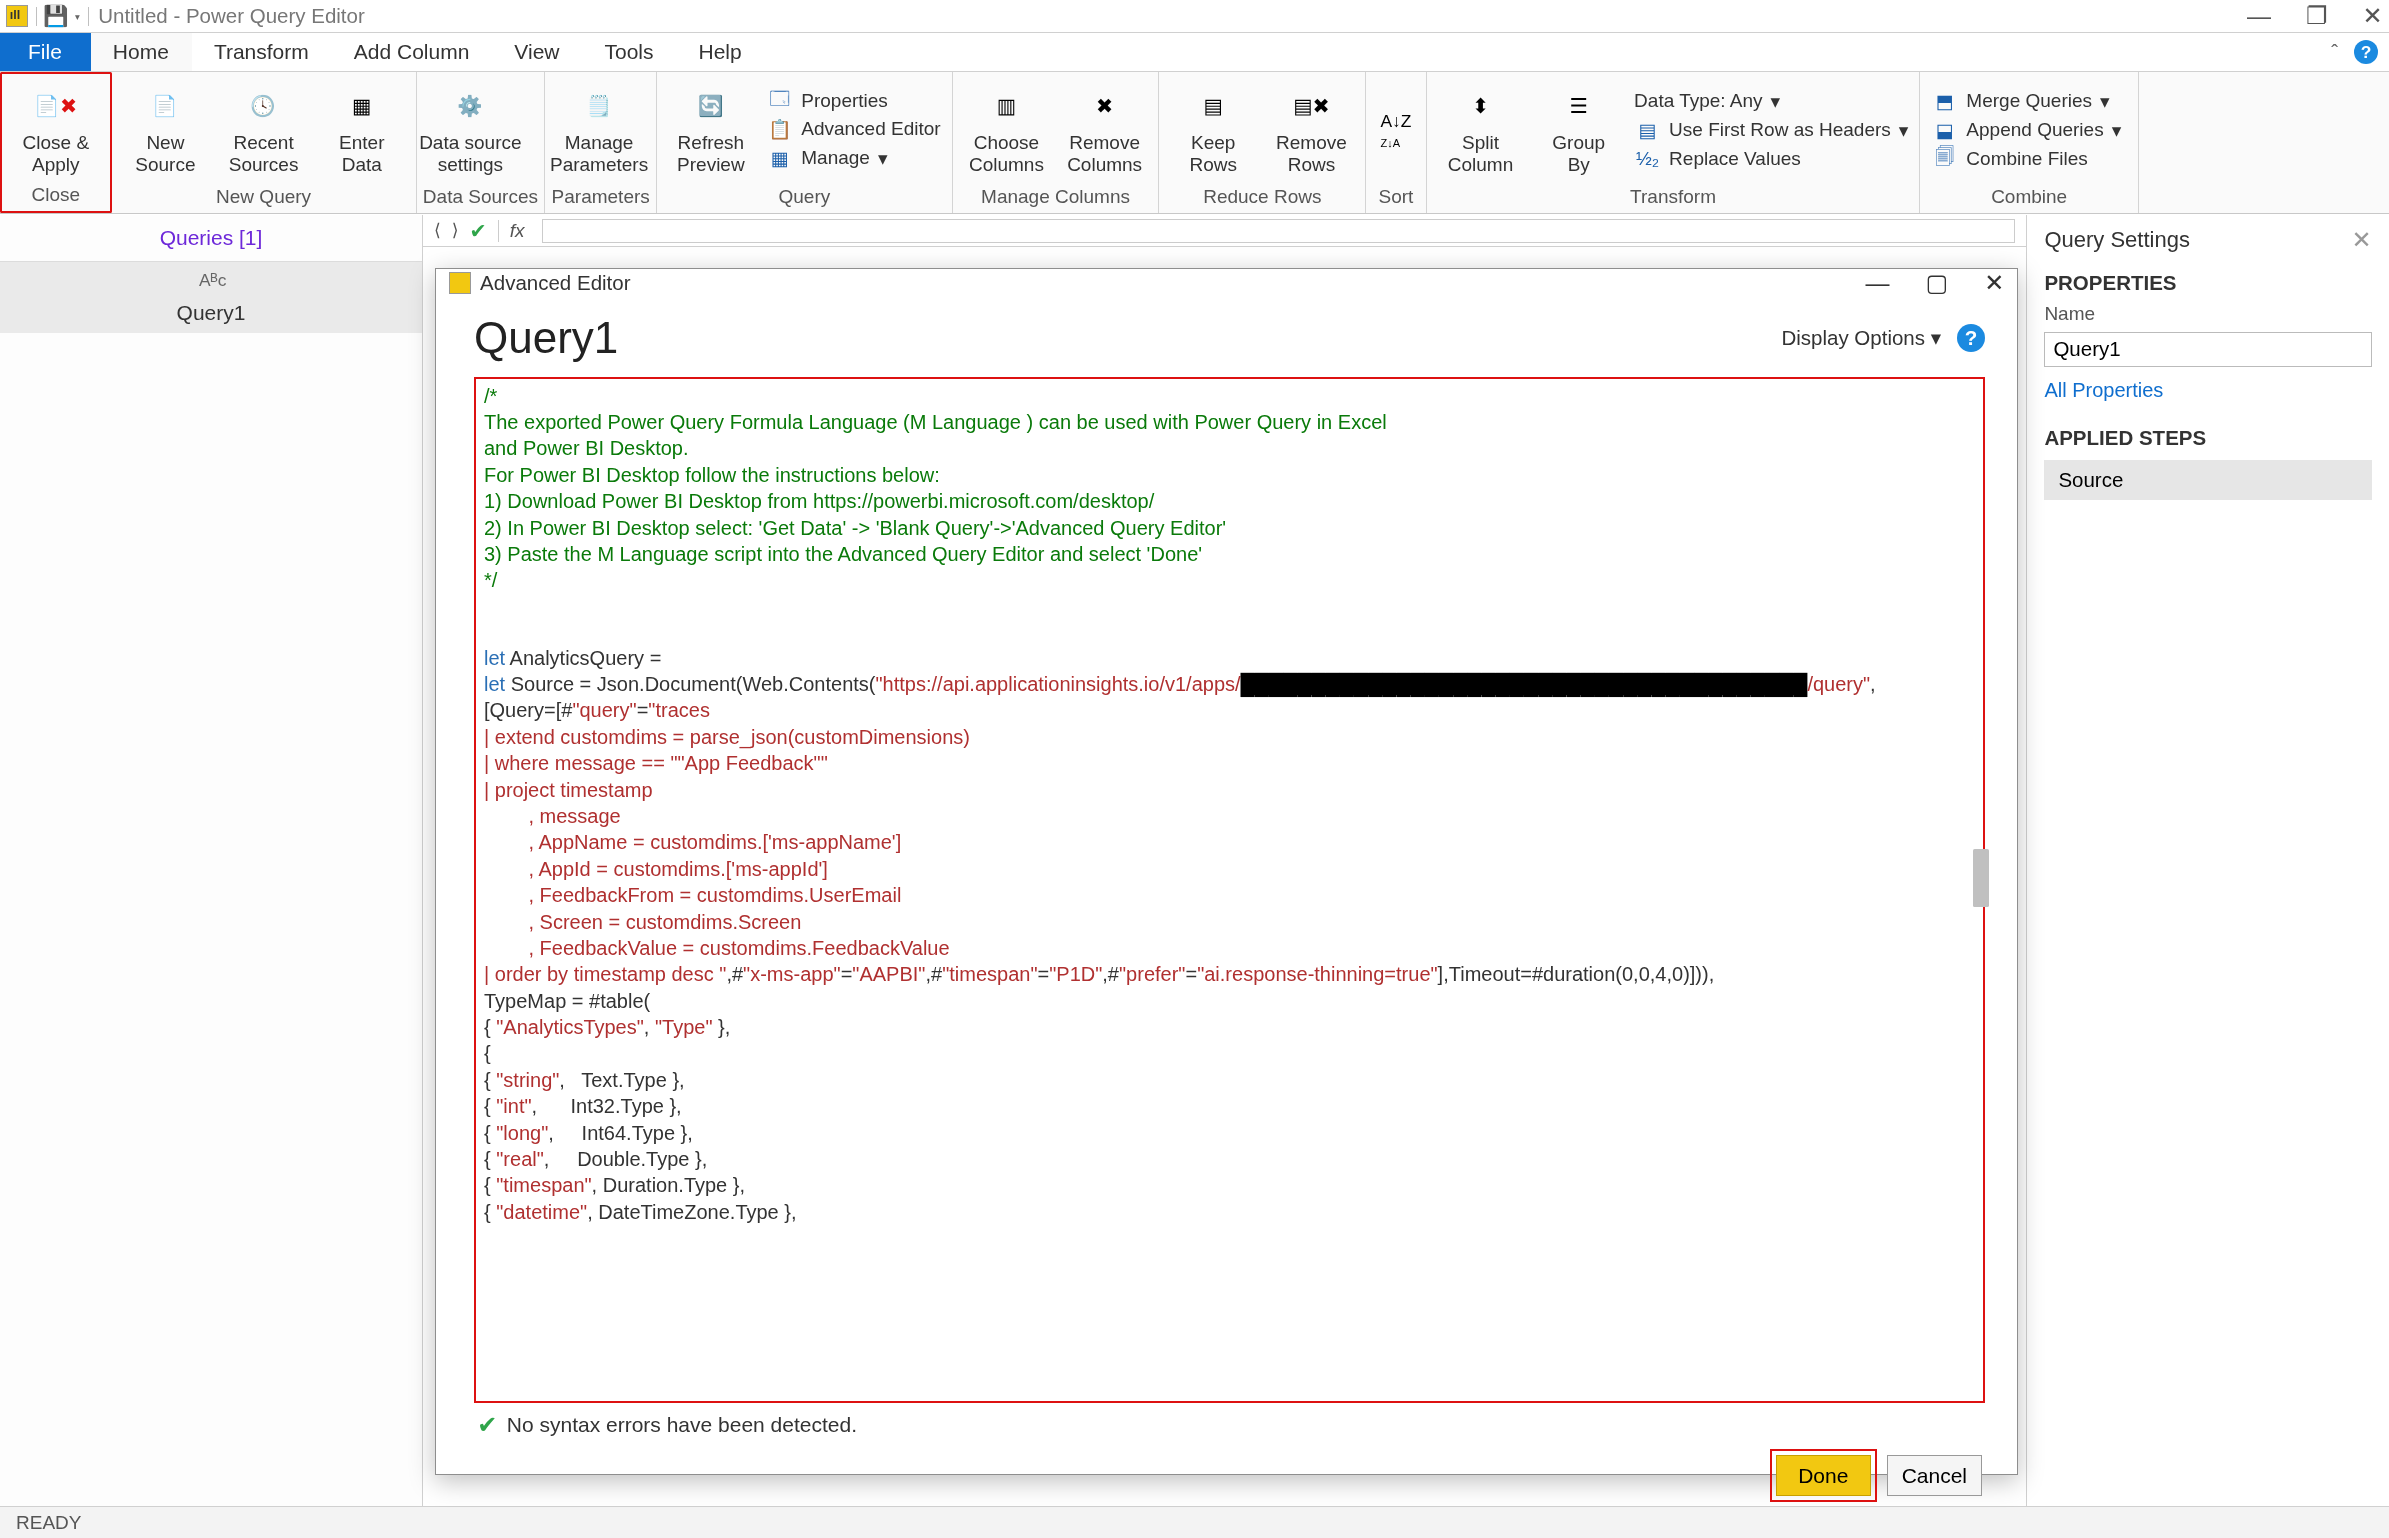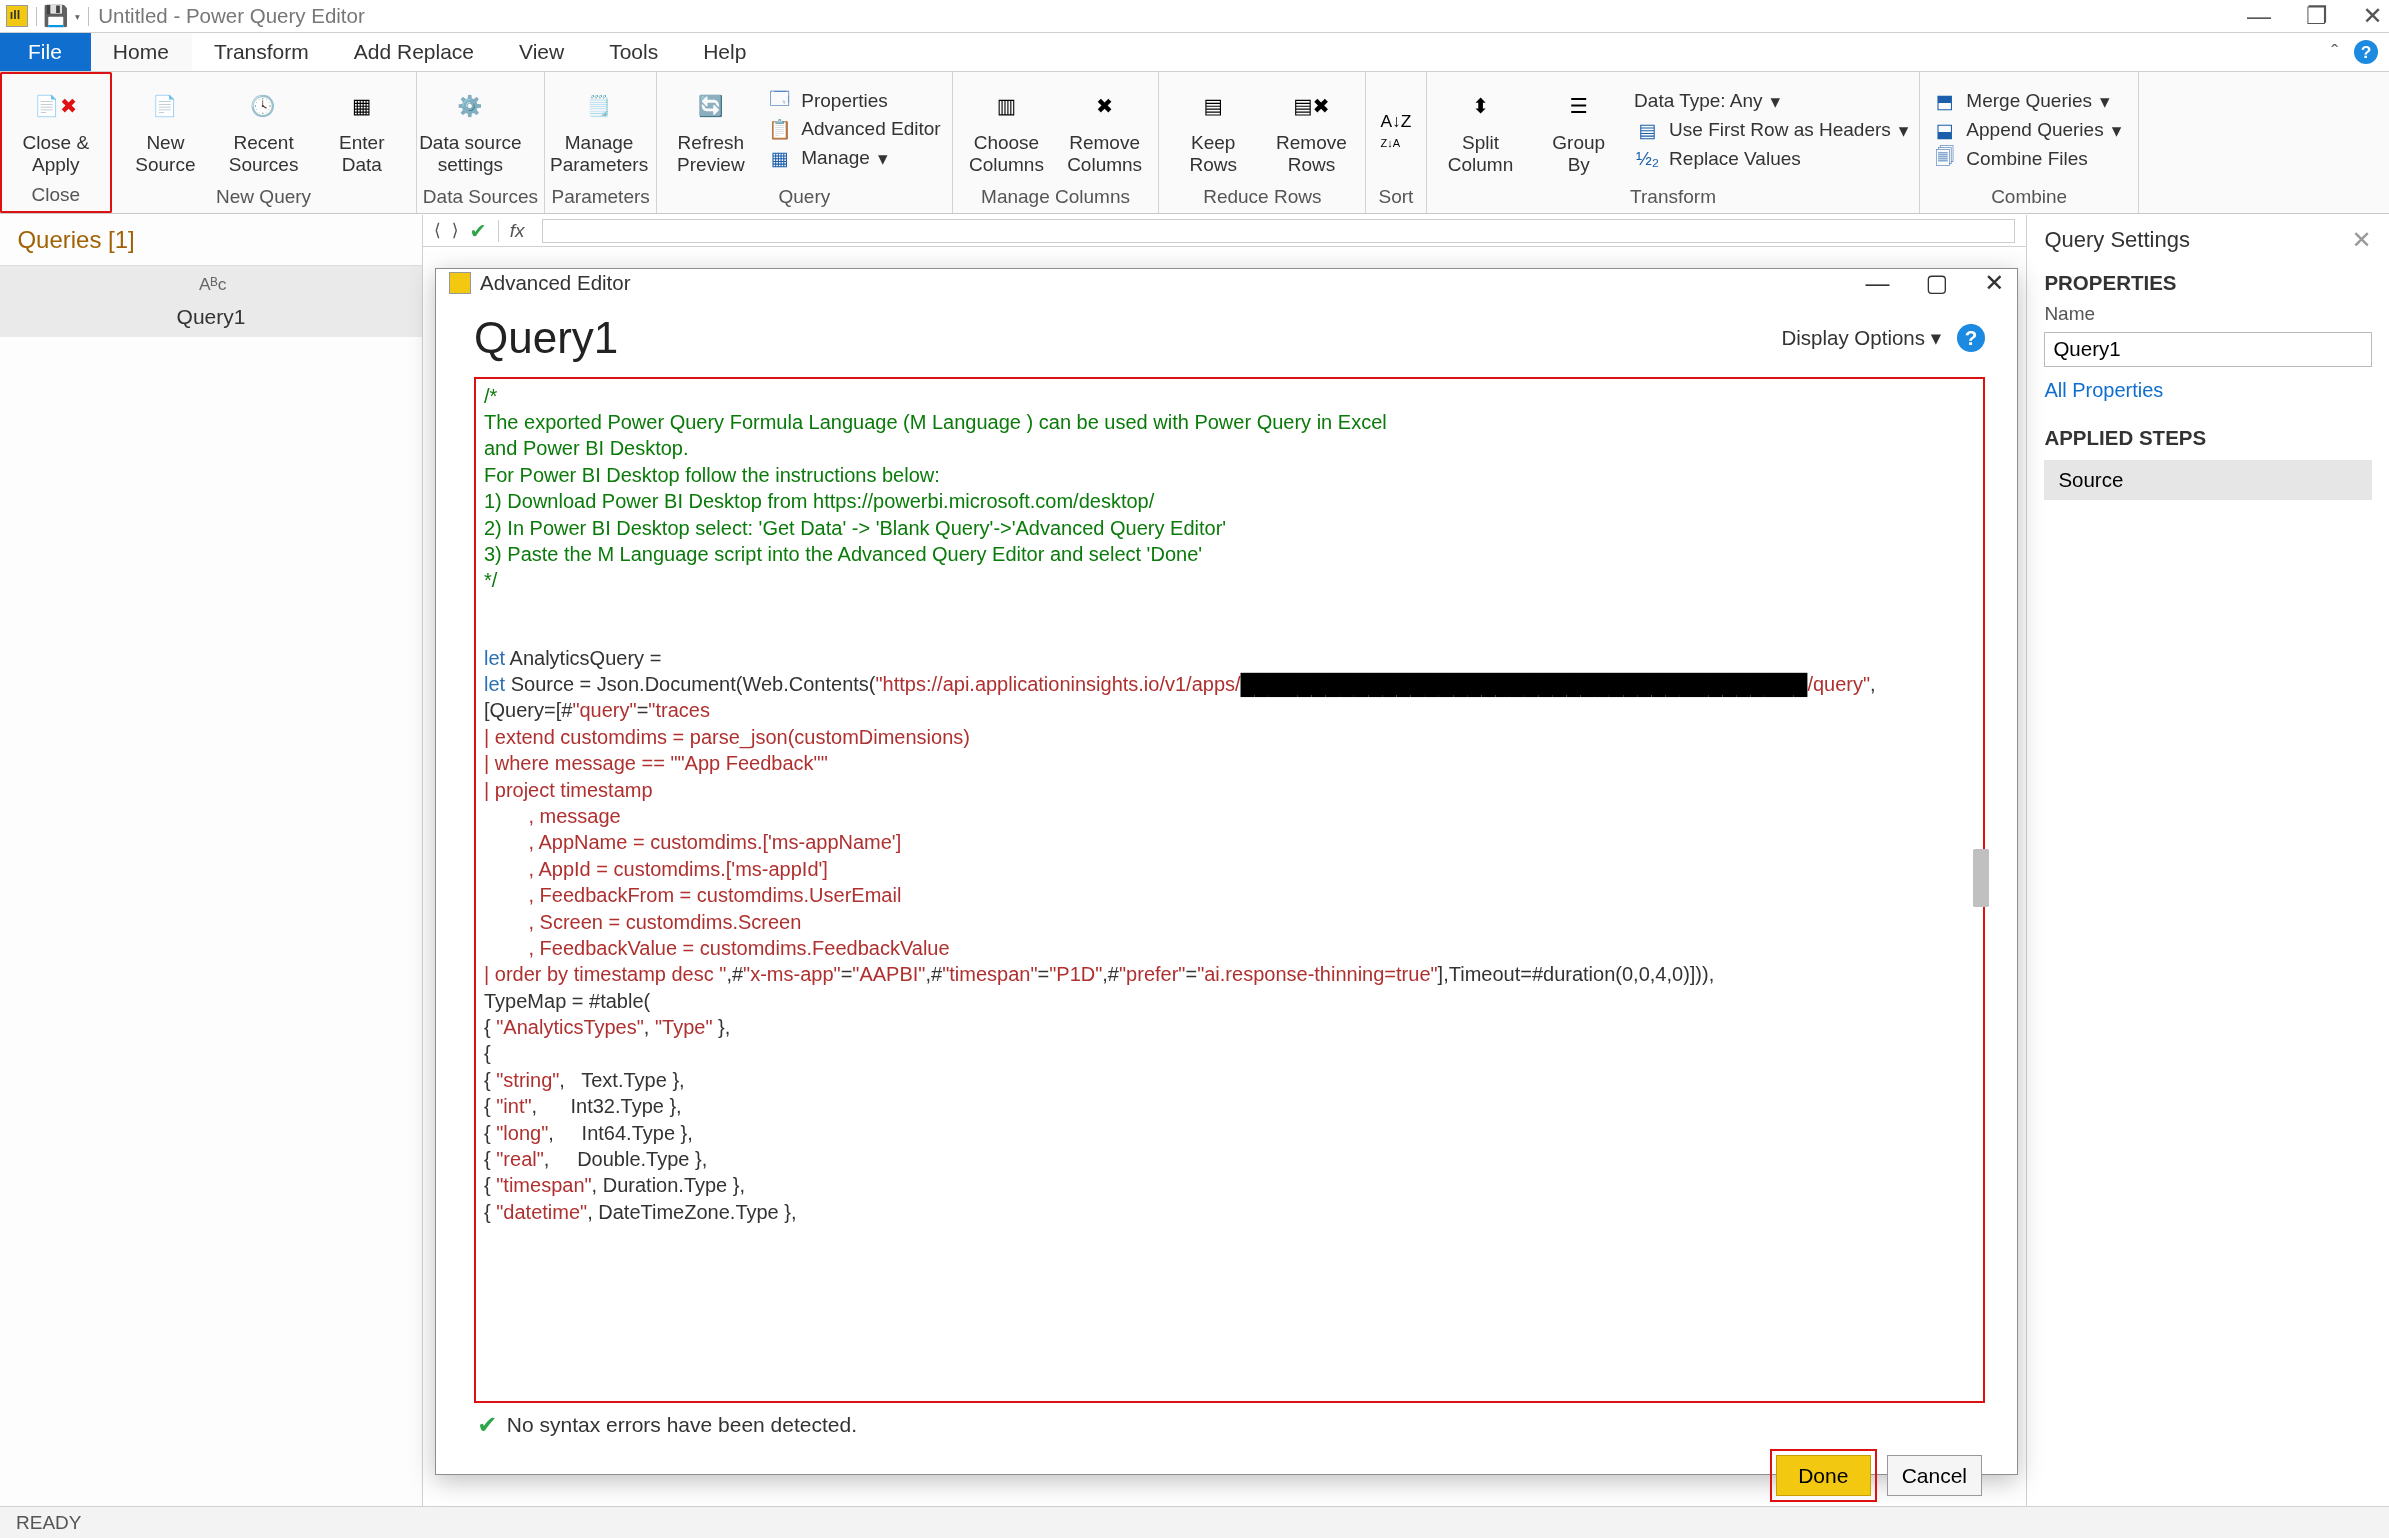--- a/index.html
+++ b/index.html
@@ -34,21 +34,21 @@
 .bigbtn .ic { width: 51px; height: 44px; display: flex; align-items: center; justify-content: center; }
 .bigbtn .lbl { text-align: center; font-size: 19px; line-height: 1.15; color: #333; }
 .small-row { display: flex; flex-direction: column; gap: 3.2px; justify-content: center; }
 .small-item { display: flex; align-items: center; gap: 8px; font-size: 19px; color: #333; padding: 1.6px 4.7px; cursor: pointer; }
 .small-item .ic { width: 27px; height: 22px; display: flex; align-items: center; justify-content: center; color: #1b5faa; }
 .hl-close { border: 2.4px solid #d11; border-radius: 1.6px; }
 
 
 .workspace { position: absolute; top: 215px; left: 0; right: 0; bottom: 32px; display: flex; }
 .queries-pane { width: 423px; border-right: 0.8px solid #d0d0d0; background: #fdfdfd; }
-.queries-pane .hdr { padding: 11px 17.4px; color: #a16207; font-size: 24px; border-bottom: 0.8px solid #dcdcdc; }
+.queries-pane .hdr { padding: 11px 17.4px; color: #6d28d9; font-size: 21px; border-bottom: 0.8px solid #dcdcdc; text-align: center; }
 .queries-pane .item { display: flex; align-items: center; gap: 9.5px; padding: 8px 17.4px; font-size: 21px; color: #333; background: #eaeaea; flex-direction: column; }
 .queries-pane .item .qicon { width: 24px; color: #666; font-size: 17.4px; }
 
 .center-area { flex: 1; position: relative; background: #fff; }
 .formula-bar { height: 32px; border-bottom: 0.8px solid #d0d0d0; display: flex; align-items: center; padding: 0 11px; gap: 11px; color: #555; }
 .formula-bar .nav { font-size: 17.4px; }
 .formula-bar .fx { font-style: italic; font-size: 19px; border-left: 0.8px solid #ccc; padding-left: 11px; }
 .formula-bar .inp { flex: 1; height: 24px; border: 0.8px solid #ccc; margin-left: 6.3px; }
 
 .settings-pane { width: 363px; border-left: 0.8px solid #d0d0d0; padding: 11px 17.4px; }
@@ -105,21 +105,21 @@
     <span>—</span>
     <span>❐</span>
     <span>✕</span>
   </div>
 </div>
 
 <div class="ribbon-tabs">
   <div class="tab file">File</div>
   <div class="tab active">Home</div>
   <div class="tab">Transform</div>
-  <div class="tab">Add Replace</div>
+  <div class="tab">Add Column</div>
   <div class="tab">View</div>
   <div class="tab">Tools</div>
   <div class="tab">Help</div>
   <div class="right">
     <span>ˆ</span>
     <span class="help-icon">?</span>
   </div>
 </div>
 
 <div class="ribbon">

